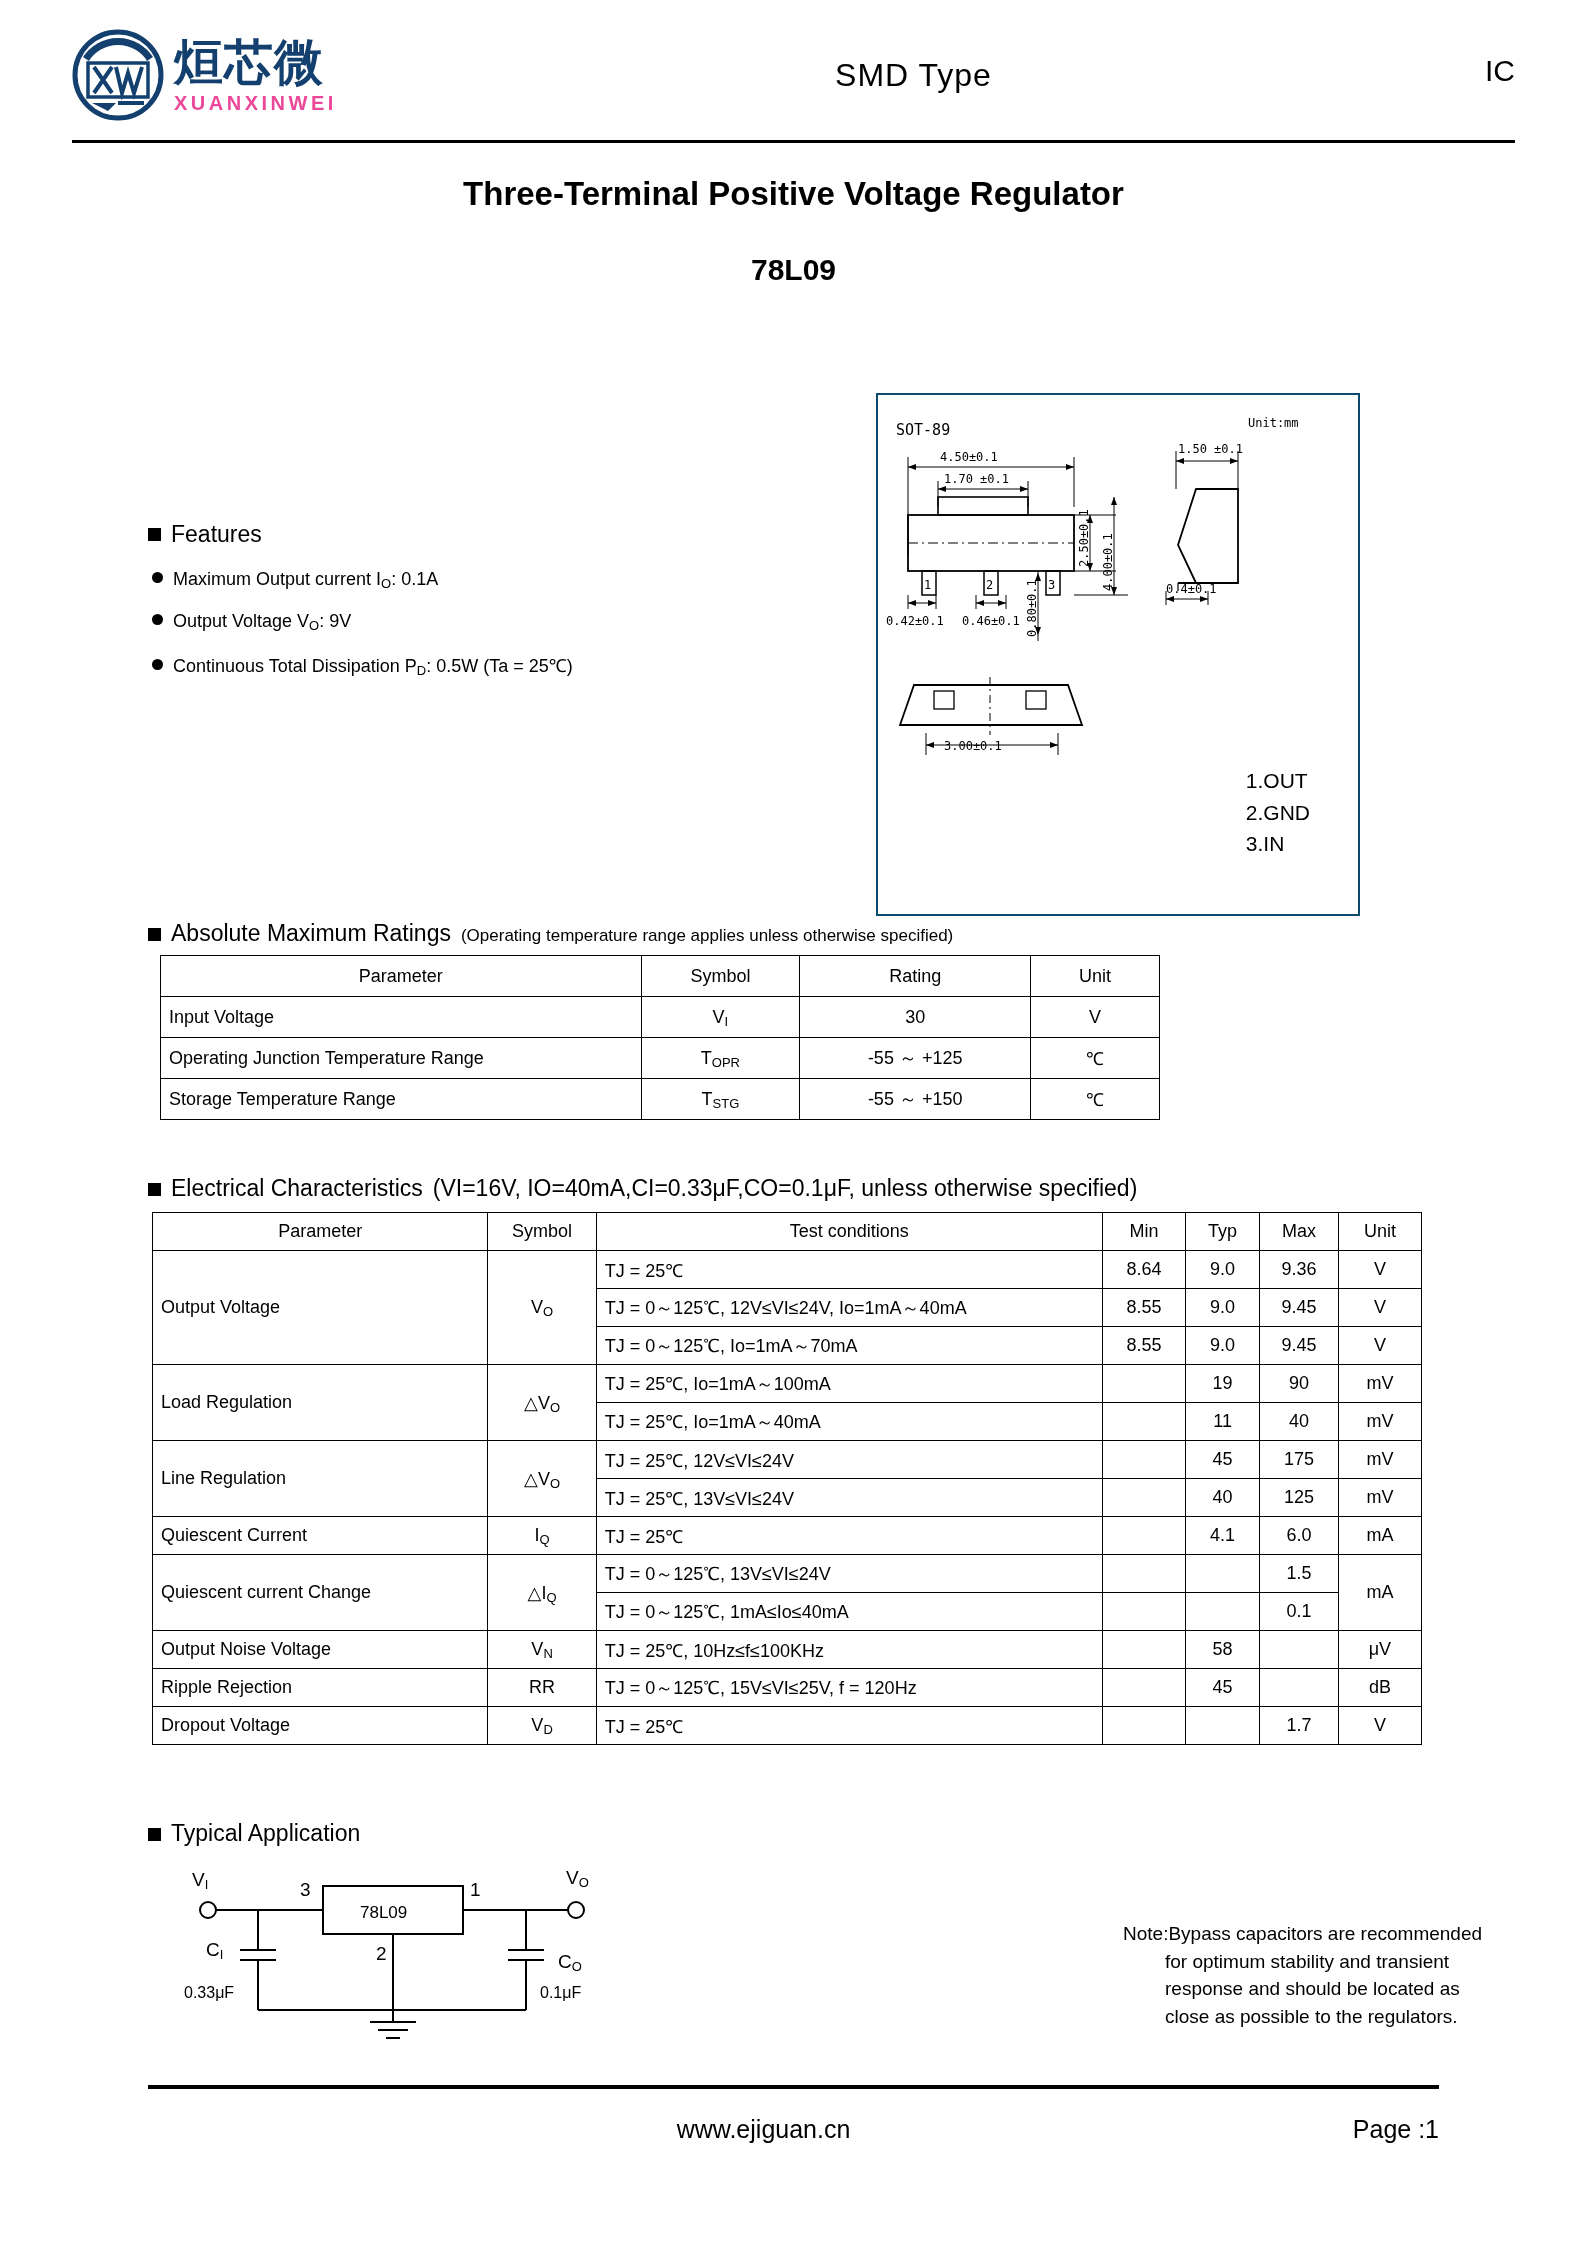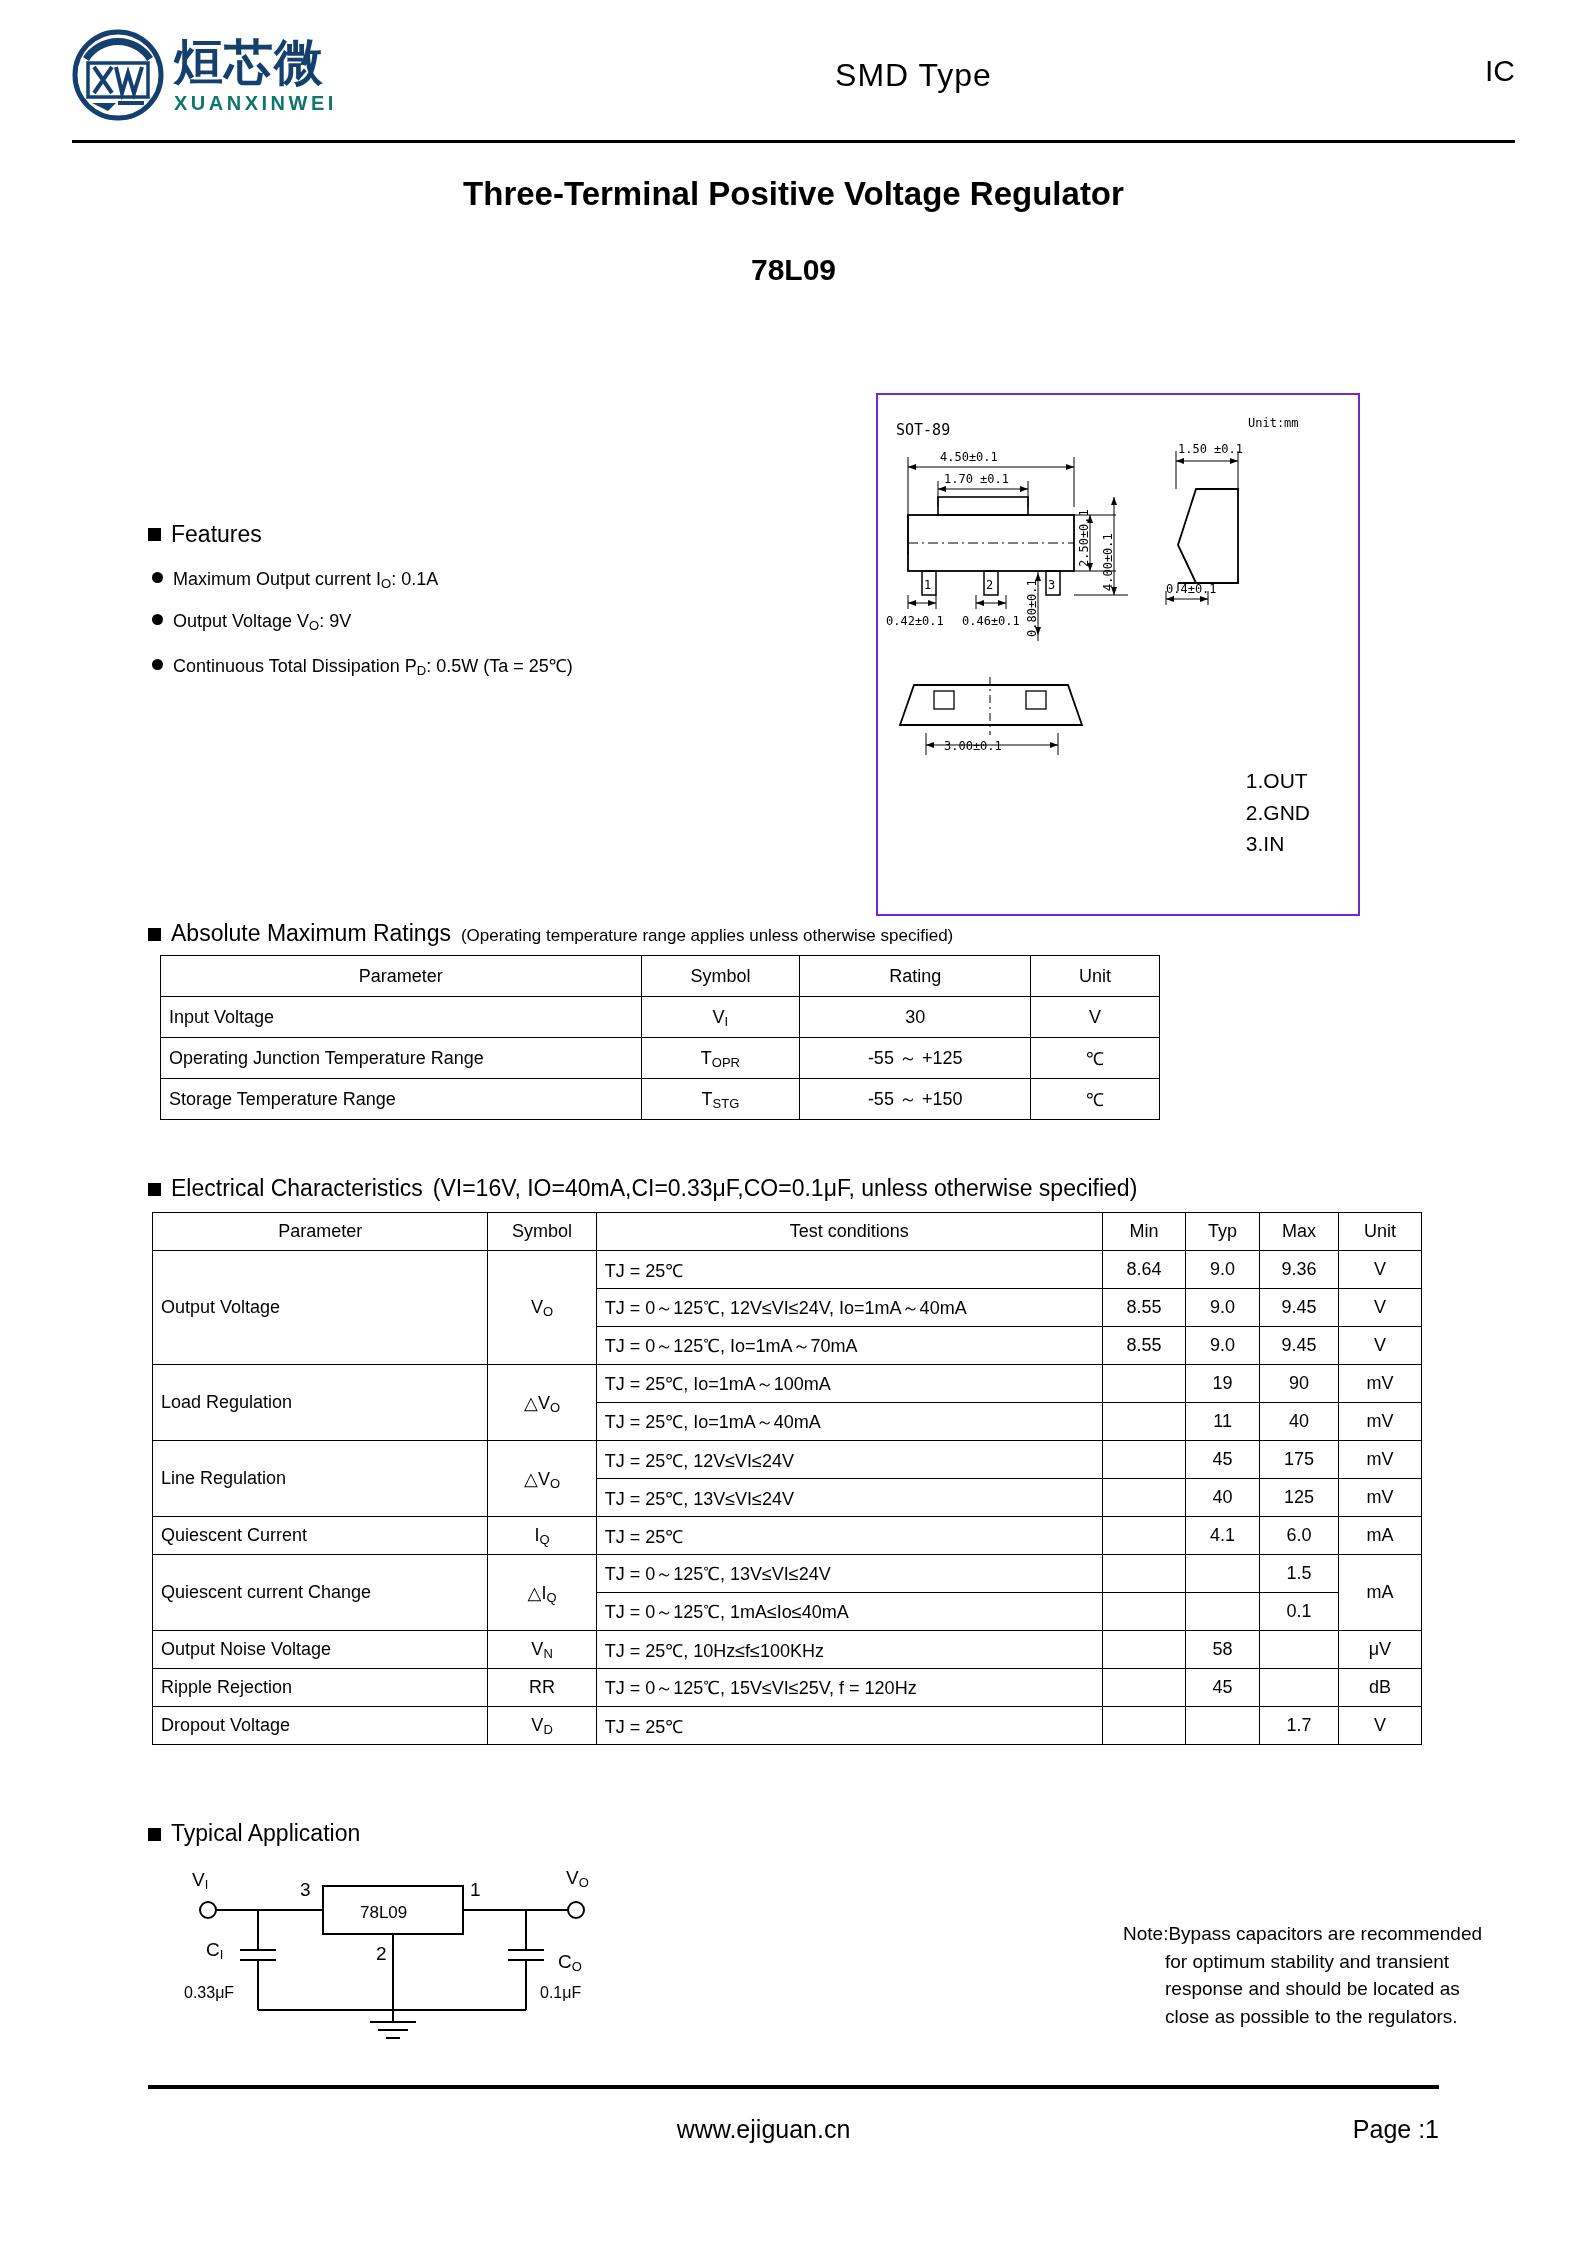--- a/index.html
+++ b/index.html
@@ -49,21 +49,21 @@
   .logo-cn {
     font-size: 49px;
     font-weight: bold;
     color: #13406e;
     letter-spacing: 1px;
     font-family: "DejaVu Sans", sans-serif;
   }
   .logo-en {
     font-size: 20px;
     font-weight: bold;
-    color: #0f766e;
+    color: #ec4899;
     letter-spacing: 3.5px;
     margin-top: 6px;
   }
   .header-center {
     flex: 1;
     text-align: center;
     font-size: 32px;
     letter-spacing: 1px;
     padding-right: 40px;
   }
@@ -131,21 +131,21 @@
   }
   .sub { font-size: 13px; vertical-align: baseline; position: relative; top: 3px; }
 
   
   .pkg-box {
     position: absolute;
     left: 876px;
     top: 393px;
     width: 480px;
     height: 519px;
-    border: 2px solid #6d28d9;
+    border: 2px solid #0c4a6e;
   }
   .pin-legend {
     position: absolute;
     right: 48px;
     top: 370px;
     font-size: 21px;
     line-height: 1.5;
   }
 
   

